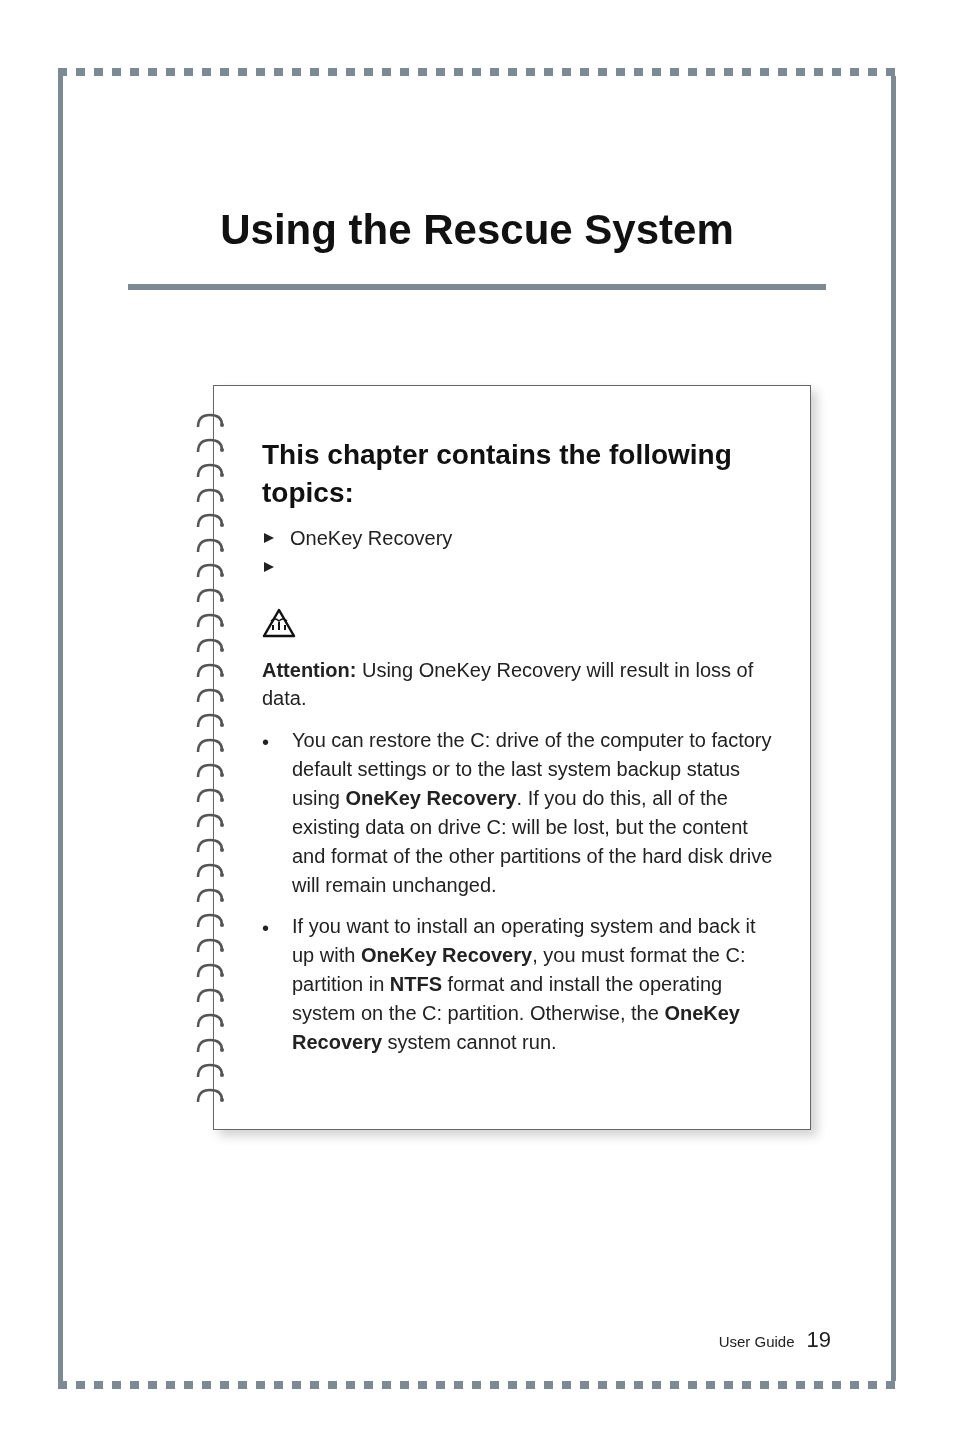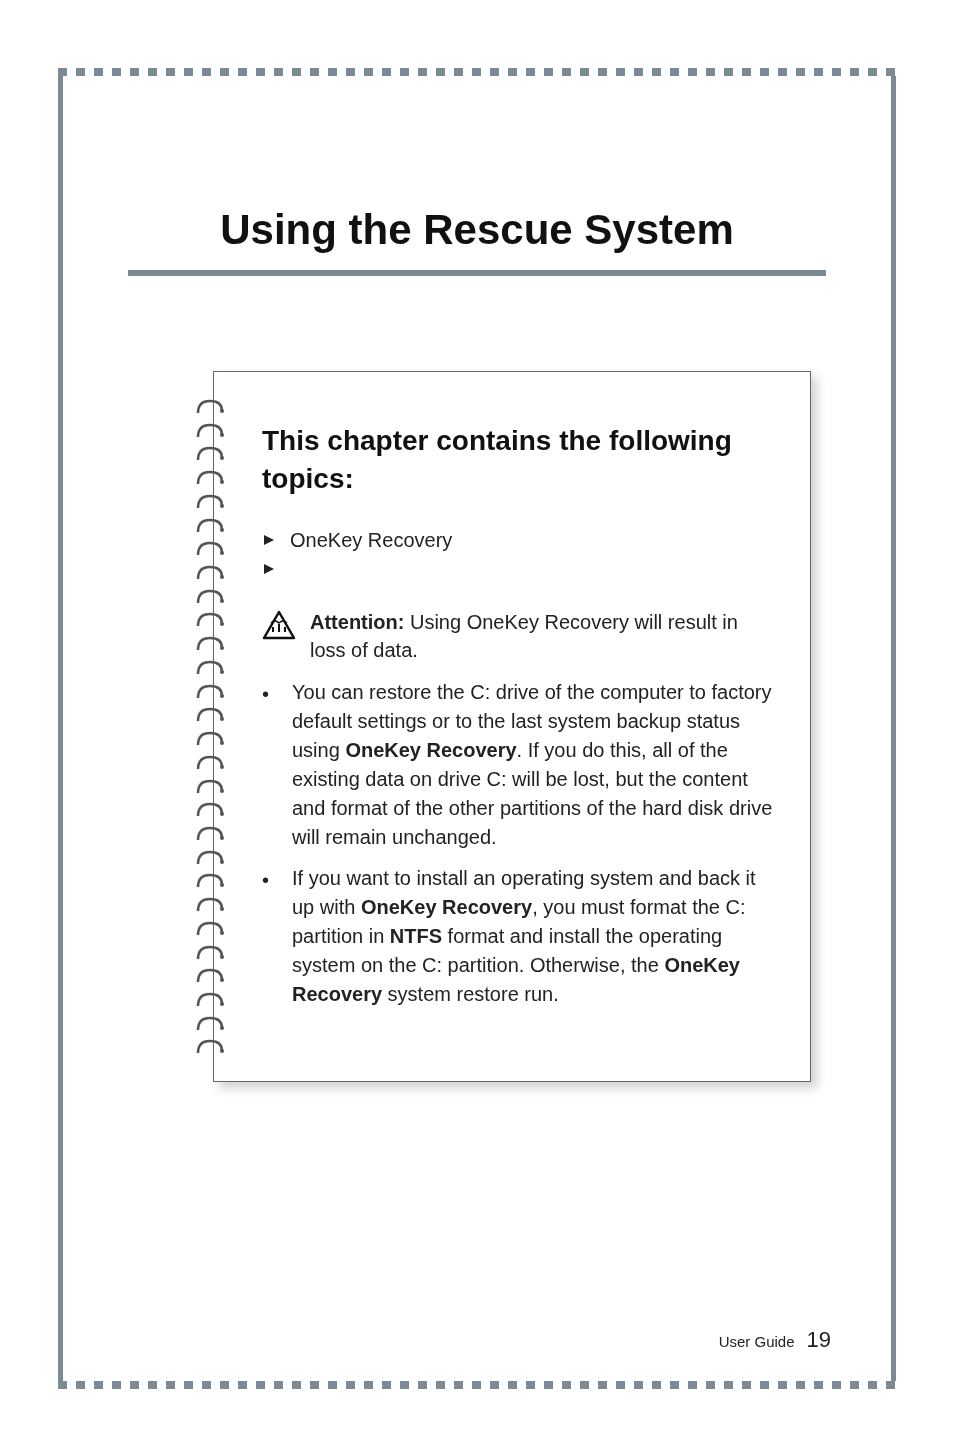--- a/index.html
+++ b/index.html
@@ -54,21 +54,21 @@
     right: 63px;
     bottom: 71px;
     padding: 130px 60px 40px 60px;
   }
 
   .chapter-title {
     font-size: 42px;
     font-weight: bold;
     color: #111;
     text-align: center;
-    margin-bottom: 16px;
+    margin-bottom: 30px;
   }
   .title-underline {
     border-bottom: 6px solid #7c8a94;
     margin: 0 5px;
   }
 
   .topic-card {
     position: relative;
     margin-top: 95px;
     margin-left: 90px;
@@ -96,21 +96,21 @@
   }
   .spiral-ring svg {
     display: block;
   }
 
   .card-heading {
     font-size: 28px;
     font-weight: bold;
     color: #111;
     line-height: 1.35;
-    margin-bottom: 28px;
+    margin-bottom: 12px;
   }
 
   .topic-list {
     margin-bottom: 24px;
   }
   .topic-item {
     font-size: 20px;
     color: #222;
     padding: 3px 0;
     display: flex;
@@ -119,20 +119,21 @@
   }
   .arrow-icon {
     flex: none;
     color: #222;
   }
 
   .attention-row {
     display: flex;
     gap: 14px;
     margin-bottom: 14px;
+    flex-direction: column;
   }
   .attention-icon {
     flex: none;
     margin-top: 2px;
   }
   .attention-text {
     font-size: 20px;
     color: #222;
     line-height: 1.4;
   }
@@ -396,21 +397,21 @@
     <div class="bullet-list">
       <div class="bullet-item">
         <span class="bullet-dot">•</span>
         <div class="bullet-text">
           <span>You can restore the C: drive of the computer to factory default settings or to the last system backup status using </span><strong>OneKey Recovery</strong><span>. If you do this, all of the existing data on drive C: will be lost, but the content and format of the other partitions of the hard disk drive will remain unchanged.</span>
         </div>
       </div>
       <div class="bullet-item">
         <span class="bullet-dot">•</span>
         <div class="bullet-text">
-          <span>If you want to install an operating system and back it up with </span><strong>OneKey Recovery</strong><span>, you must format the C: partition in </span><strong>NTFS</strong><span> format and install the operating system on the C: partition. Otherwise, the </span><strong>OneKey Recovery</strong><span> system restore run.</span>
+          <span>If you want to install an operating system and back it up with </span><strong>OneKey Recovery</strong><span>, you must format the C: partition in </span><strong>NTFS</strong><span> format and install the operating system on the C: partition. Otherwise, the </span><strong>OneKey Recovery</strong><span> system cannot run.</span>
         </div>
       </div>
     </div>
 
   </div>
 
   <div class="footer">
     <span>User Guide</span>
     <span class="page-num">19</span>
   </div>

